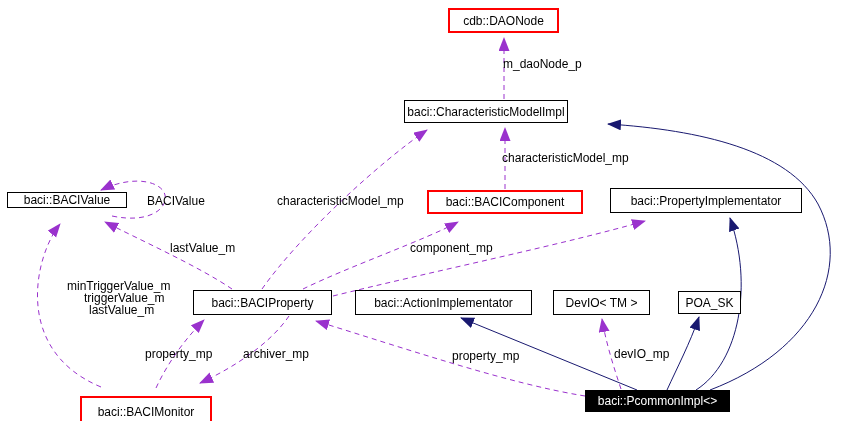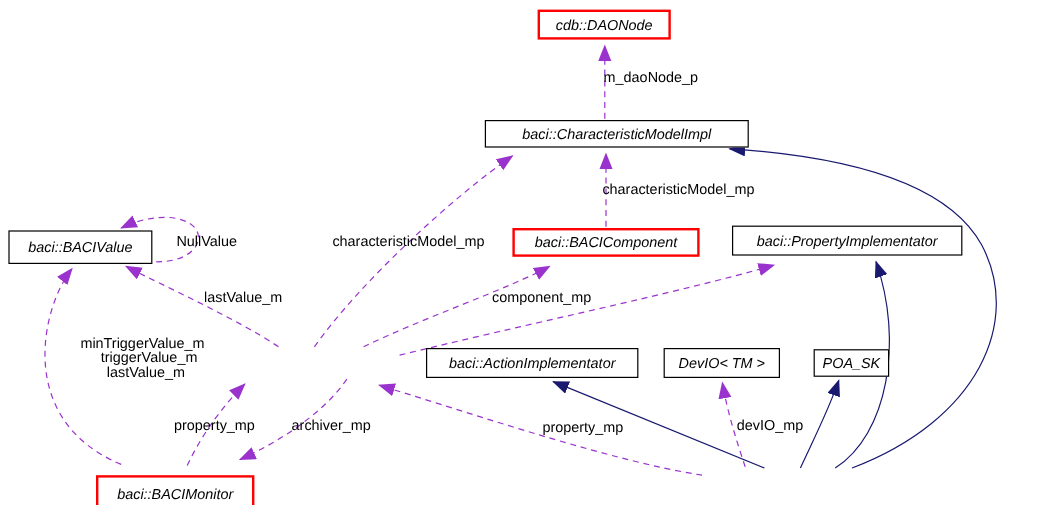--- a/index.html
+++ b/index.html
@@ -14,21 +14,20 @@
   .node{
     position:absolute;
     display:flex;align-items:center;justify-content:center;
     box-sizing:border-box;
     background:#ffffff;
     border:1px solid #000000;
     color:#000000;
     font-size:12px;
     white-space:nowrap;
     z-index:2;
-    font-style:italic;
   }
   .node.red{border:2px solid #ff0000;}
   .node.focus{background:#000000;color:#ffffff;border:1px solid #000000;}
   .elabel{
     position:absolute;
     font-size:12px;color:#000000;
     white-space:nowrap;
     z-index:1;
   }
 </style>
@@ -60,33 +59,35 @@
     <path d="M585,396 C510,384 410,350 316,321" stroke="#9a32cd" fill="none" stroke-dasharray="5,4" marker-end="url(#arrow-purple)"></path>
     <path d="M621,389 C614,368 606,343 602,319" stroke="#9a32cd" fill="none" stroke-dasharray="5,4" marker-end="url(#arrow-purple)"></path>
 
     <path d="M637,390 L461,318" stroke="#191970" fill="none" marker-end="url(#arrow-navy)"></path>
     <path d="M667,390 C677,368 690,343 699,317" stroke="#191970" fill="none" marker-end="url(#arrow-navy)"></path>
     <path d="M696,390 C740,362 753,284 730,218" stroke="#191970" fill="none" marker-end="url(#arrow-navy)"></path>
     <path d="M710,390 C815,350 852,268 818,204 C788,150 700,130 608,124" stroke="#191970" fill="none" marker-end="url(#arrow-navy)"></path>
   </svg>
 
   <div class="node red" style="left:448px;top:8px;width:111px;height:25px">cdb::DAONode</div>
-  <div class="node" style="left:404px;top:100px;width:220px;height:23px">baci::CharacteristicModelImpl</div>
-  <div class="node" style="left:7px;top:192px;width:120px;height:28px">baci::BACIValue</div>
+  <div class="node" style="left:404px;top:100px;width:164px;height:23px">baci::CharacteristicModelImpl</div>
+  <div class="node" style="left:7px;top:192px;width:120px;height:16px">baci::BACIValue</div>
   <div class="node" style="left:610px;top:188px;width:192px;height:25px">baci::PropertyImplementator</div>
   <div class="node red" style="left:427px;top:190px;width:156px;height:24px">baci::BACIComponent</div>
+  <div class="node" style="left:193px;top:290px;width:139px;height:25px">baci::BACIProperty</div>
   <div class="node" style="left:553px;top:290px;width:97px;height:25px">DevIO&lt; TM &gt;</div>
   <div class="node" style="left:355px;top:290px;width:177px;height:25px">baci::ActionImplementator</div>
   <div class="node" style="left:678px;top:291px;width:63px;height:23px">POA_SK</div>
   <div class="node red" style="left:80px;top:396px;width:132px;height:32px">baci::BACIMonitor</div>
+  <div class="node focus" style="left:585px;top:390px;width:145px;height:22px">baci::PcommonImpl&lt;&gt;</div>
 
   <div class="elabel" style="left:503px;top:57px">m_daoNode_p</div>
   <div class="elabel" style="left:502px;top:151px">characteristicModel_mp</div>
   <div class="elabel" style="left:277px;top:194px">characteristicModel_mp</div>
-  <div class="elabel" style="left:147px;top:194px">NullValue</div>
+  <div class="elabel" style="left:147px;top:194px">BACIValue</div>
   <div class="elabel" style="left:170px;top:241px">lastValue_m</div>
   <div class="elabel" style="left:410px;top:241px">component_mp</div>
   <div class="elabel" style="left:67px;top:279px">minTriggerValue_m</div>
   <div class="elabel" style="left:84px;top:291px">triggerValue_m</div>
   <div class="elabel" style="left:89px;top:303px">lastValue_m</div>
   <div class="elabel" style="left:145px;top:347px">property_mp</div>
   <div class="elabel" style="left:243px;top:347px">archiver_mp</div>
   <div class="elabel" style="left:452px;top:349px">property_mp</div>
   <div class="elabel" style="left:614px;top:347px">devIO_mp</div>
 

